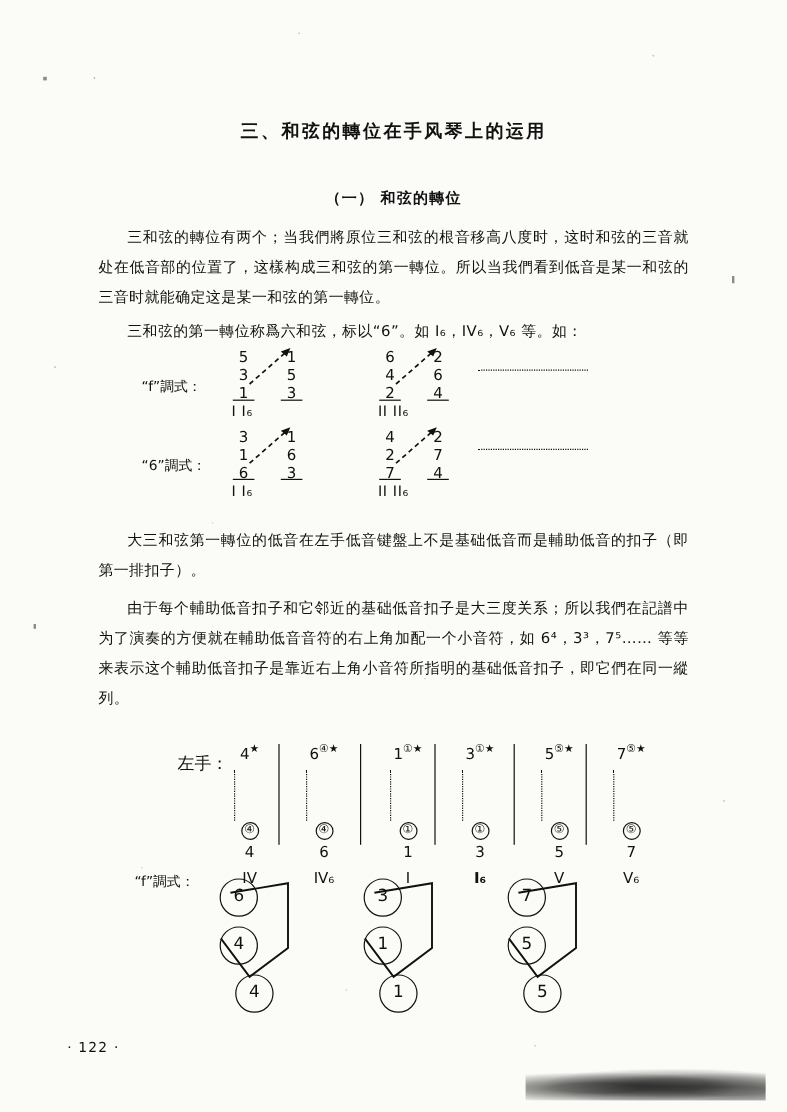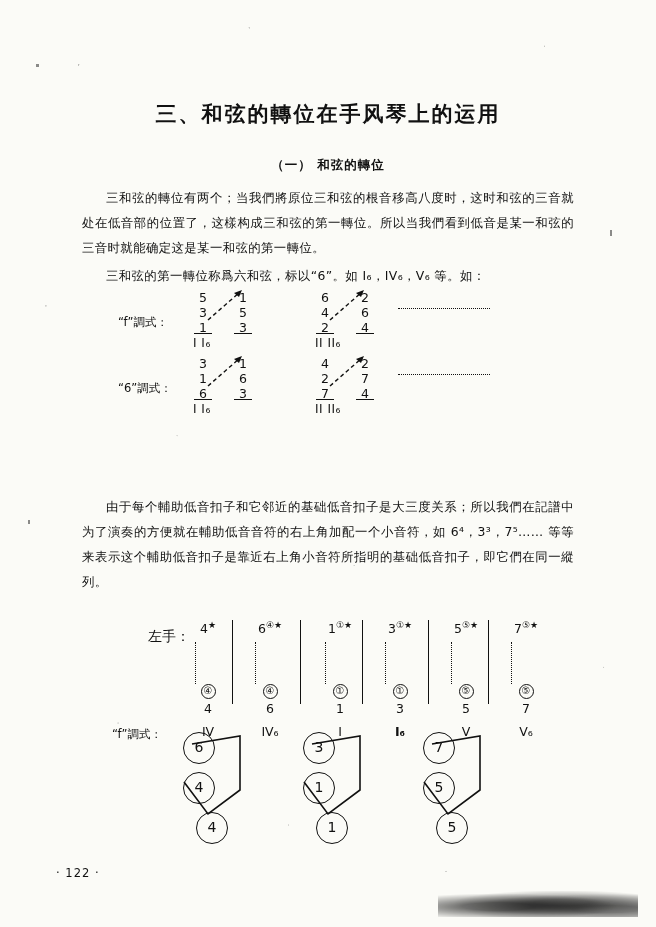--- a/index.html
+++ b/index.html
@@ -27,21 +27,21 @@
       radial-gradient(circle at 18% 78%, rgba(0,0,0,.18) 0.5px, transparent 1px),
       radial-gradient(circle at 44% 89%, rgba(0,0,0,.16) 0.5px, transparent 1px),
       radial-gradient(circle at 68% 94%, rgba(0,0,0,.20) 0.6px, transparent 1px);
     opacity:.85;
   }
   .page{position:absolute;inset:0;padding:0;}
 
   
   .title{
     position:absolute;left:0;right:0;top:100px;
-    text-align:center;font-size:21px;font-weight:bold;letter-spacing:2px;
+    text-align:center;font-size:15px;font-weight:bold;letter-spacing:2px;
   }
   .subtitle{
     position:absolute;left:0;right:0;top:157px;
     text-align:center;font-size:12.5px;font-weight:bold;letter-spacing:1px;
   }
 
   
   .para{
     position:absolute;left:82px;width:492px;
     font-size:12.4px;line-height:25px;text-align:justify;text-indent:24px;
@@ -114,20 +114,21 @@
 </head>
 <body>
 
 <div class="page">
 
   <div class="title">三、和弦的轉位在手风琴上的运用</div>
   <div class="subtitle">（一）  和弦的轉位</div>
 
   <div class="para p1">三和弦的轉位有两个；当我們將原位三和弦的根音移高八度时，这时和弦的三音就处在低音部的位置了，这樣构成三和弦的第一轉位。所以当我們看到低音是某一和弦的三音时就能确定这是某一和弦的第一轉位。</div>
   <div class="para p2">三和弦的第一轉位称爲六和弦，标以“6”。如 I₆，IV₆，V₆ 等。如：</div>
+  <div class="para p3">大三和弦第一轉位的低音在左手低音键盤上不是基础低音而是輔助低音的扣子（即第一排扣子）。</div>
   <div class="para p4">由于每个輔助低音扣子和它邻近的基础低音扣子是大三度关系；所以我們在記譜中为了演奏的方便就在輔助低音音符的右上角加配一个小音符，如 6⁴，3³，7⁵…… 等等来表示这个輔助低音扣子是靠近右上角小音符所指明的基础低音扣子，即它們在同一縱列。</div>
 
   <div class="exlabel" style="left:118px;top:315px;">“f”調式：</div>
 
   <div class="numcol" style="left:196px;top:290px;">
     <span>5</span>
     <span>3</span>
     <span>1</span>
   </div>
   <div class="numcol" style="left:236px;top:290px;">

